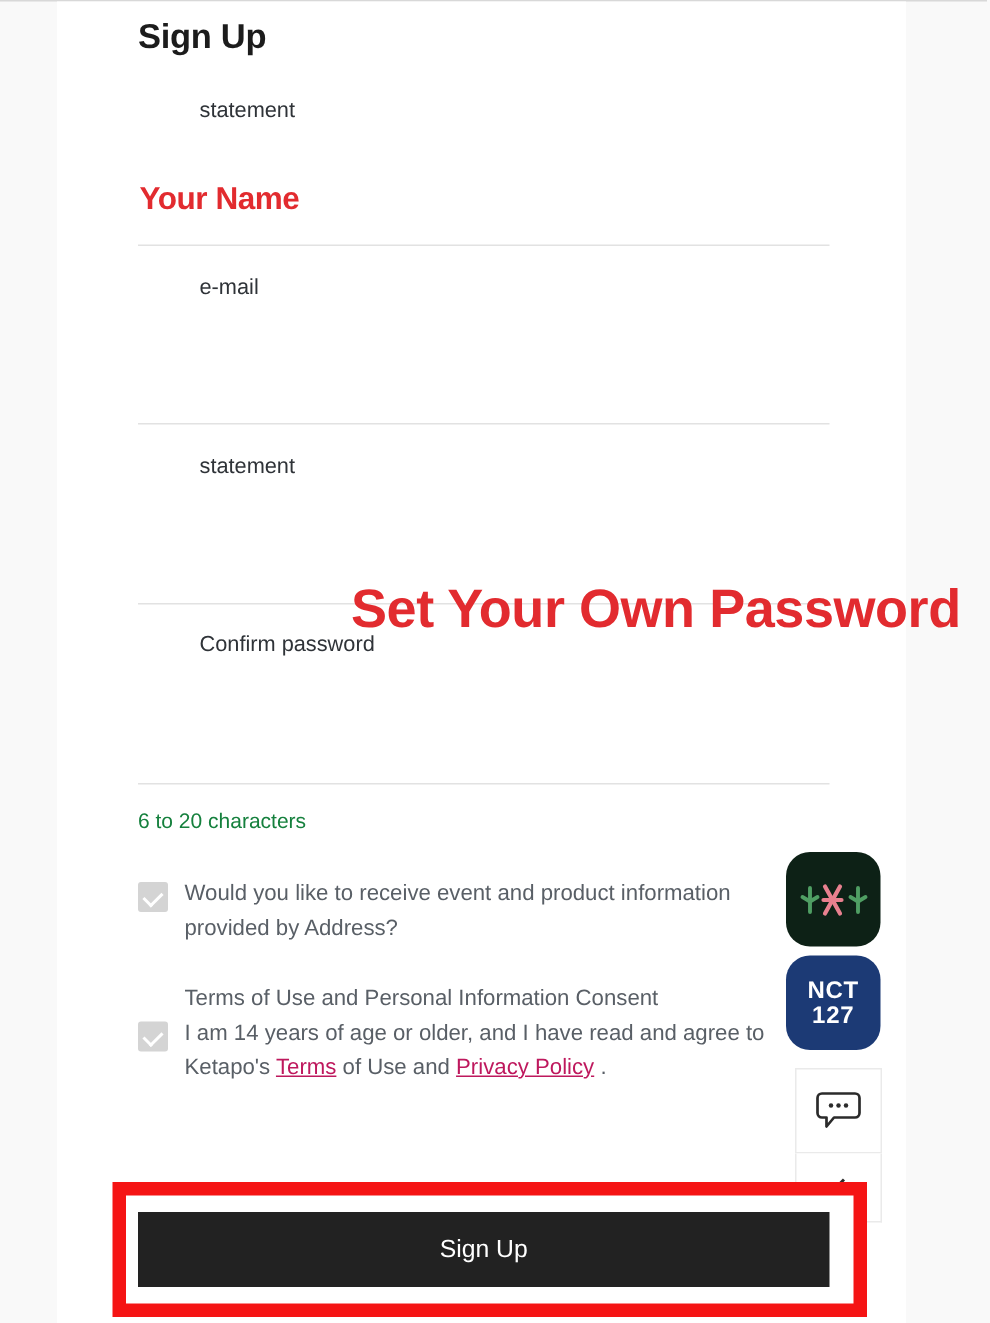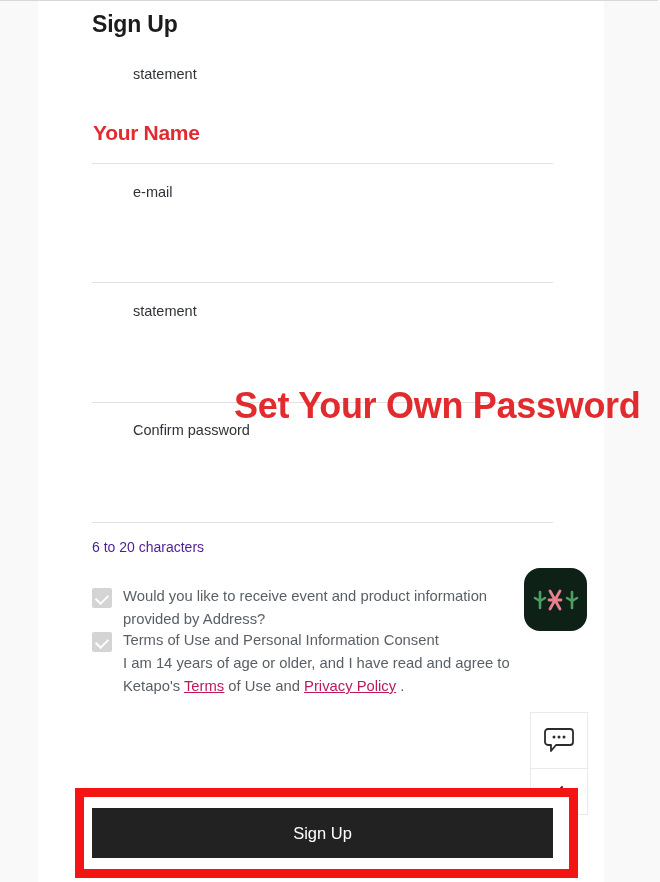--- a/index.html
+++ b/index.html
@@ -50,42 +50,42 @@
     position: absolute; left: 54px; width: 461px; height: 1px;
     background: #e2e2e2;
   }
   .div-1 { top: 162px; }
   .div-2 { top: 281px; }
   .div-3 { top: 401px; }
   .div-4 { top: 521px; }
 
   .hint-red {
     position: absolute; left: 54px; top: 538px;
-    font-size: 14px; color: #4c1d95;
+    font-size: 14px; color: #15803d;
   }
 
   
   .annot {
     position: absolute;
     color: #e22b2f;
     font-weight: bold;
     letter-spacing: -0.3px;
     white-space: nowrap;
   }
   .annot-name     { left: 55px;  top: 120px; font-size: 21px; }
   .annot-email    { left: 55px;  top: 243px; font-size: 27px; }
   .annot-password { left: 196px; top: 384px; font-size: 36px; }
 
   
   .agree-row {
     position: absolute; left: 54px; width: 470px;
     display: flex; align-items: flex-start; gap: 11px;
   }
   .row-marketing { top: 584px; }
-  .row-terms     { top: 628px; }
+  .row-terms     { top: 654px; align-items: center; }
 
   .checkbox {
     width: 20px; height: 20px; flex: 0 0 20px;
     background: #d4d4d4; border-radius: 2px;
     position: relative; margin-top: 3px;
   }
   .checkbox::after {
     content: "";
     position: absolute; left: 6px; top: 4px;
     width: 6px; height: 10px;
@@ -206,20 +206,26 @@
         <path d="M45 12 L40 15"></path>
       </g>
       <g stroke="#e8808f" stroke-width="2.8" fill="none" stroke-linecap="round">
         <path d="M18 5 L28 23"></path>
         <path d="M28 5 L18 23"></path>
         <path d="M17 14 L29 14"></path>
       </g>
     </svg>
   </div>
 
+  <div class="float-badge badge-nct">
+    <div class="nct-text">
+      <span>NCT</span><br>
+      <span>127</span>
+    </div>
+  </div>
 
   <div class="chat-card">
     <svg width="30" height="27" viewBox="0 0 30 27">
       <path d="M4 2 H26 A3 3 0 0 1 29 5 V15 A3 3 0 0 1 26 18 H12 L7 24 V18 H4 A3 3 0 0 1 1 15 V5 A3 3 0 0 1 4 2 Z" fill="#ffffff" stroke="#2b2b2b" stroke-width="1.8" stroke-linejoin="round"></path>
       <circle cx="10" cy="10" r="1.5" fill="#2b2b2b"></circle>
       <circle cx="15" cy="10" r="1.5" fill="#2b2b2b"></circle>
       <circle cx="20" cy="10" r="1.5" fill="#2b2b2b"></circle>
     </svg>
   </div>
 

